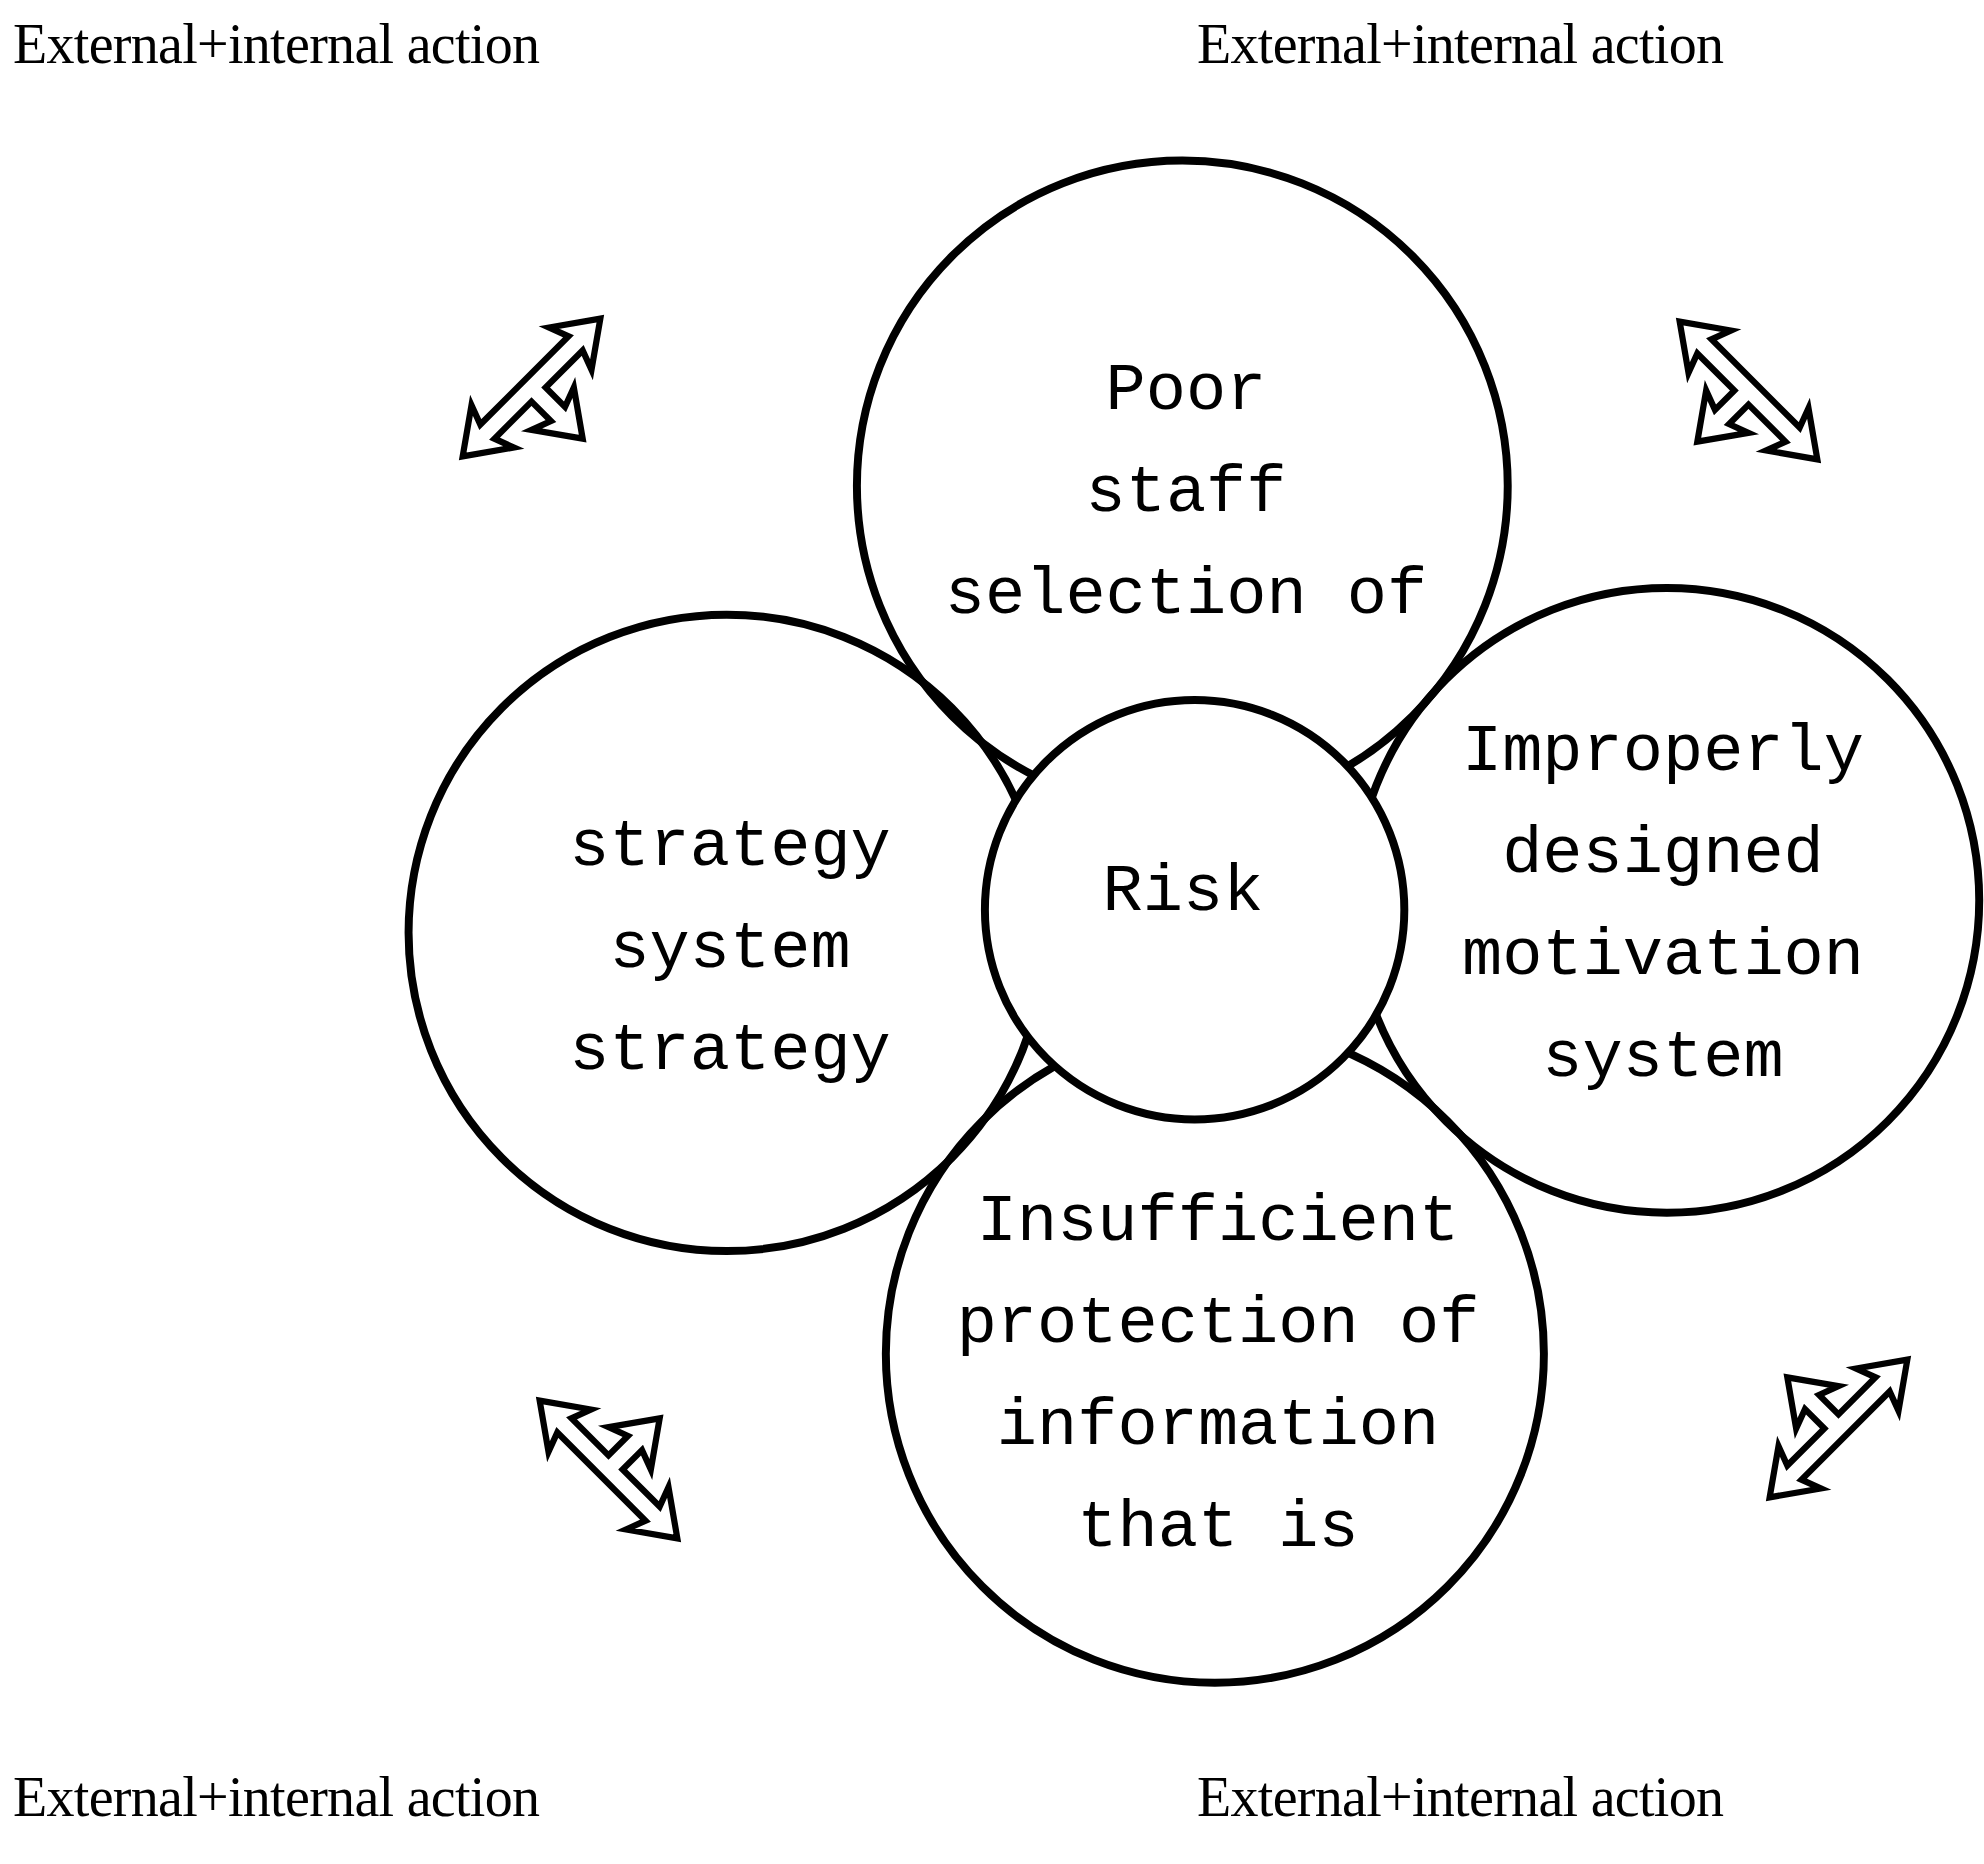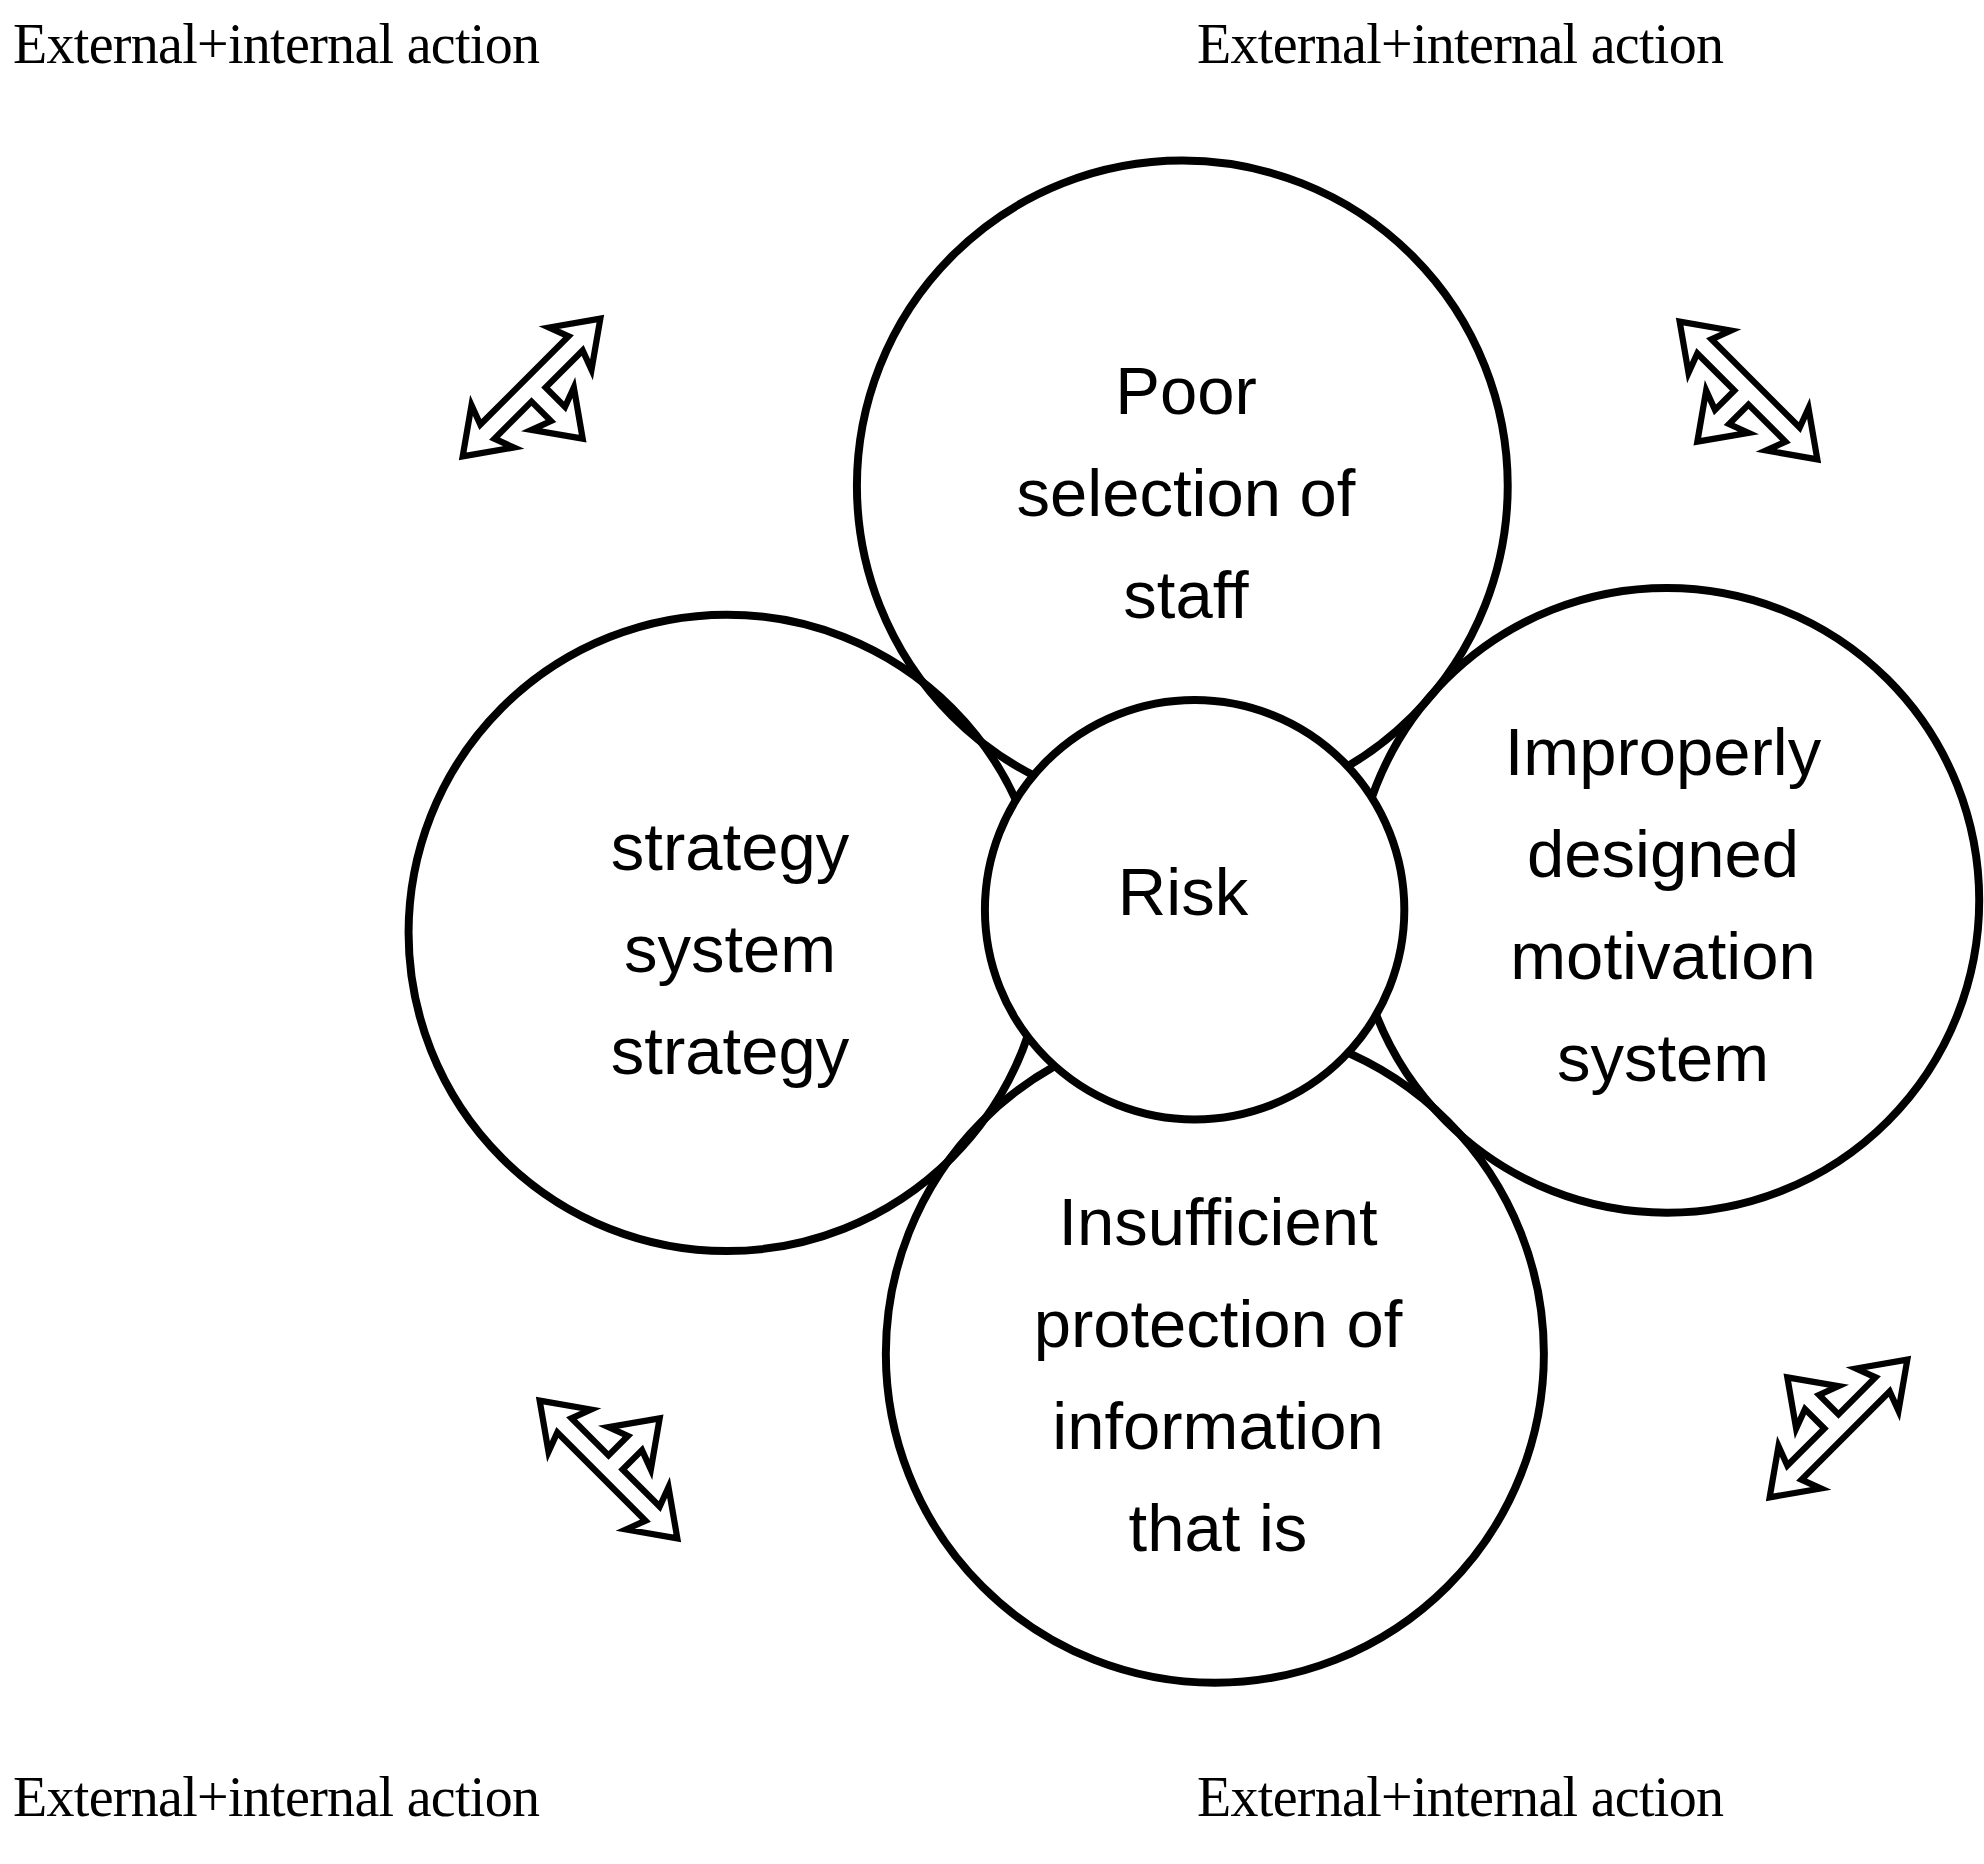--- a/index.html
+++ b/index.html
@@ -34,21 +34,21 @@
   }
   .corner-label.tl { left: 13px;   top: 16px; }
   .corner-label.tr { left: 1197px; top: 16px; }
   .corner-label.bl { left: 13px;   top: 1769px; }
   .corner-label.br { left: 1197px; top: 1769px; }
 
   .circle-text {
     position: absolute;
     transform: translate(-50%, -50%);
     text-align: center;
-    font-family: Liberation Sans, sans-serif;
+    font-family: Liberation Mono, monospace;
     font-size: 67px;
     line-height: 102px;
     white-space: nowrap;
     color: #000000;
   }
   .circle-text.top    { left: 1186px; top: 493px;  }
   .circle-text.left   { left: 730px; top: 949px; }
   .circle-text.right  { left: 1663px; top: 905px; }
   .circle-text.bottom { left: 1218px; top: 1375px; }
   .circle-text.center { left: 1183px; top: 892px; }
@@ -89,22 +89,22 @@
   </svg>
   <svg class="arrow-icon bl" viewBox="-100 -100 200 200" xmlns="http://www.w3.org/2000/svg">
     <path transform="rotate(-45) scale(1.15)" fill="#ffffff" stroke="#000000" stroke-width="5" stroke-linejoin="miter" d="M 0,-78 L 24,-44 L 8,-50 L 8,-8 L 30,-8 L 24,-24 L 58,0 L 24,24 L 30,8 L 8,8 L 8,50 L 24,44 L 0,78 L -24,44 L -8,50 L -8,-50 L -24,-44 Z"></path>
   </svg>
   <svg class="arrow-icon br" viewBox="-100 -100 200 200" xmlns="http://www.w3.org/2000/svg">
     <path transform="rotate(225) scale(1.15)" fill="#ffffff" stroke="#000000" stroke-width="5" stroke-linejoin="miter" d="M 0,-78 L 24,-44 L 8,-50 L 8,-8 L 30,-8 L 24,-24 L 58,0 L 24,24 L 30,8 L 8,8 L 8,50 L 24,44 L 0,78 L -24,44 L -8,50 L -8,-50 L -24,-44 Z"></path>
   </svg>
 
   <div class="circle-text top">
     <div>Poor</div>
+    <div>staff</div>
     <div>selection of</div>
-    <div>staff</div>
   </div>
 
   <div class="circle-text left">
     <div>strategy</div>
     <div>system</div>
     <div>strategy</div>
   </div>
 
   <div class="circle-text right">
     <div>Improperly</div>

